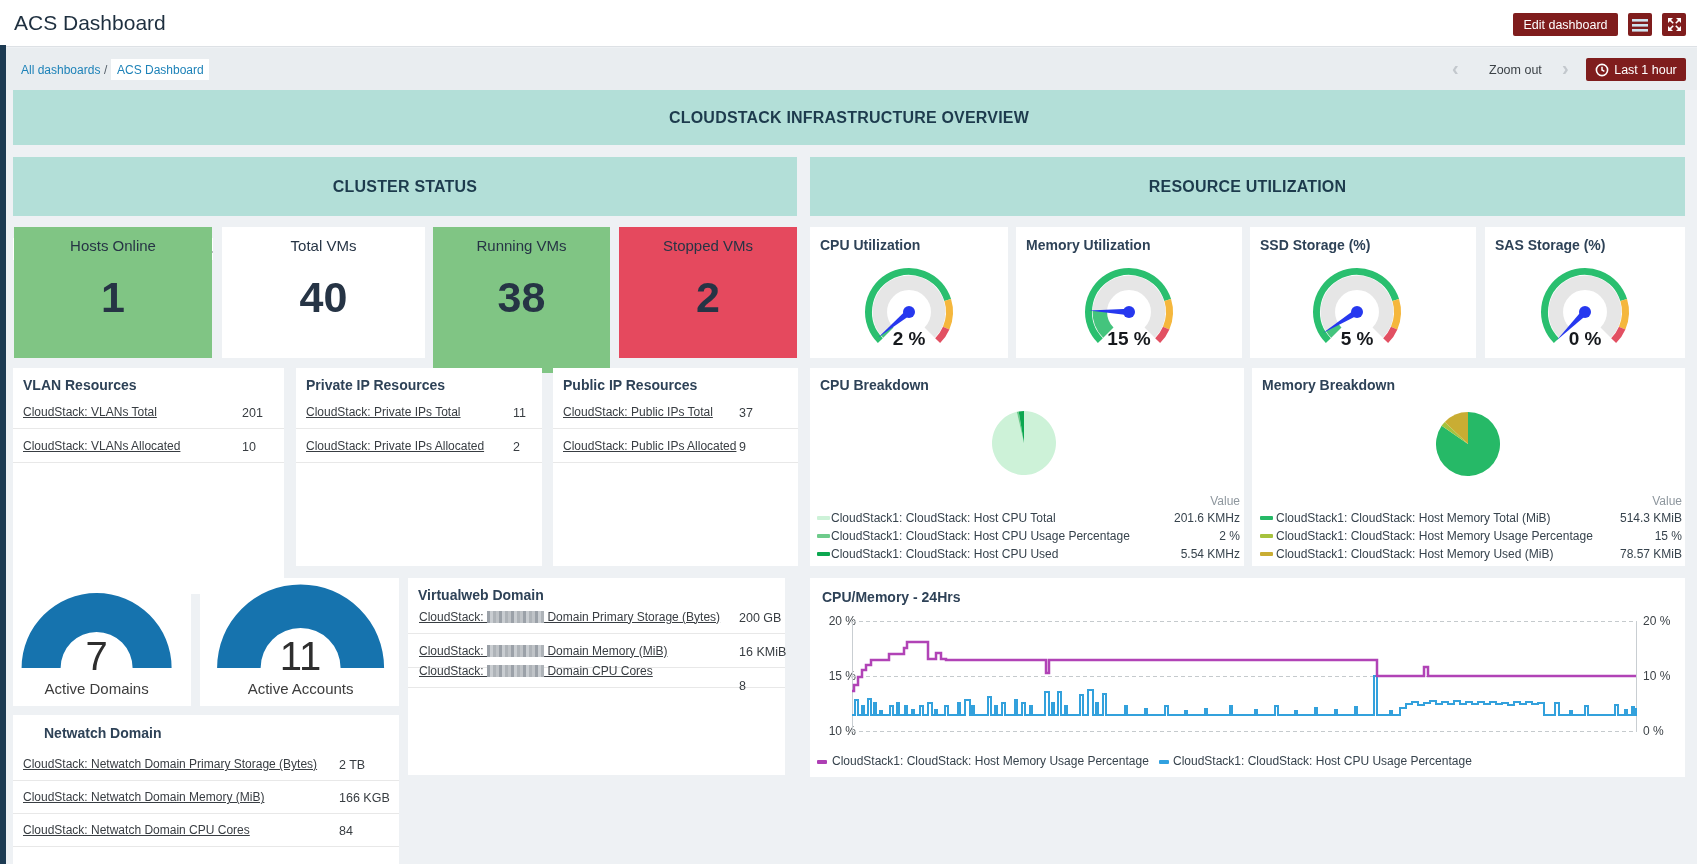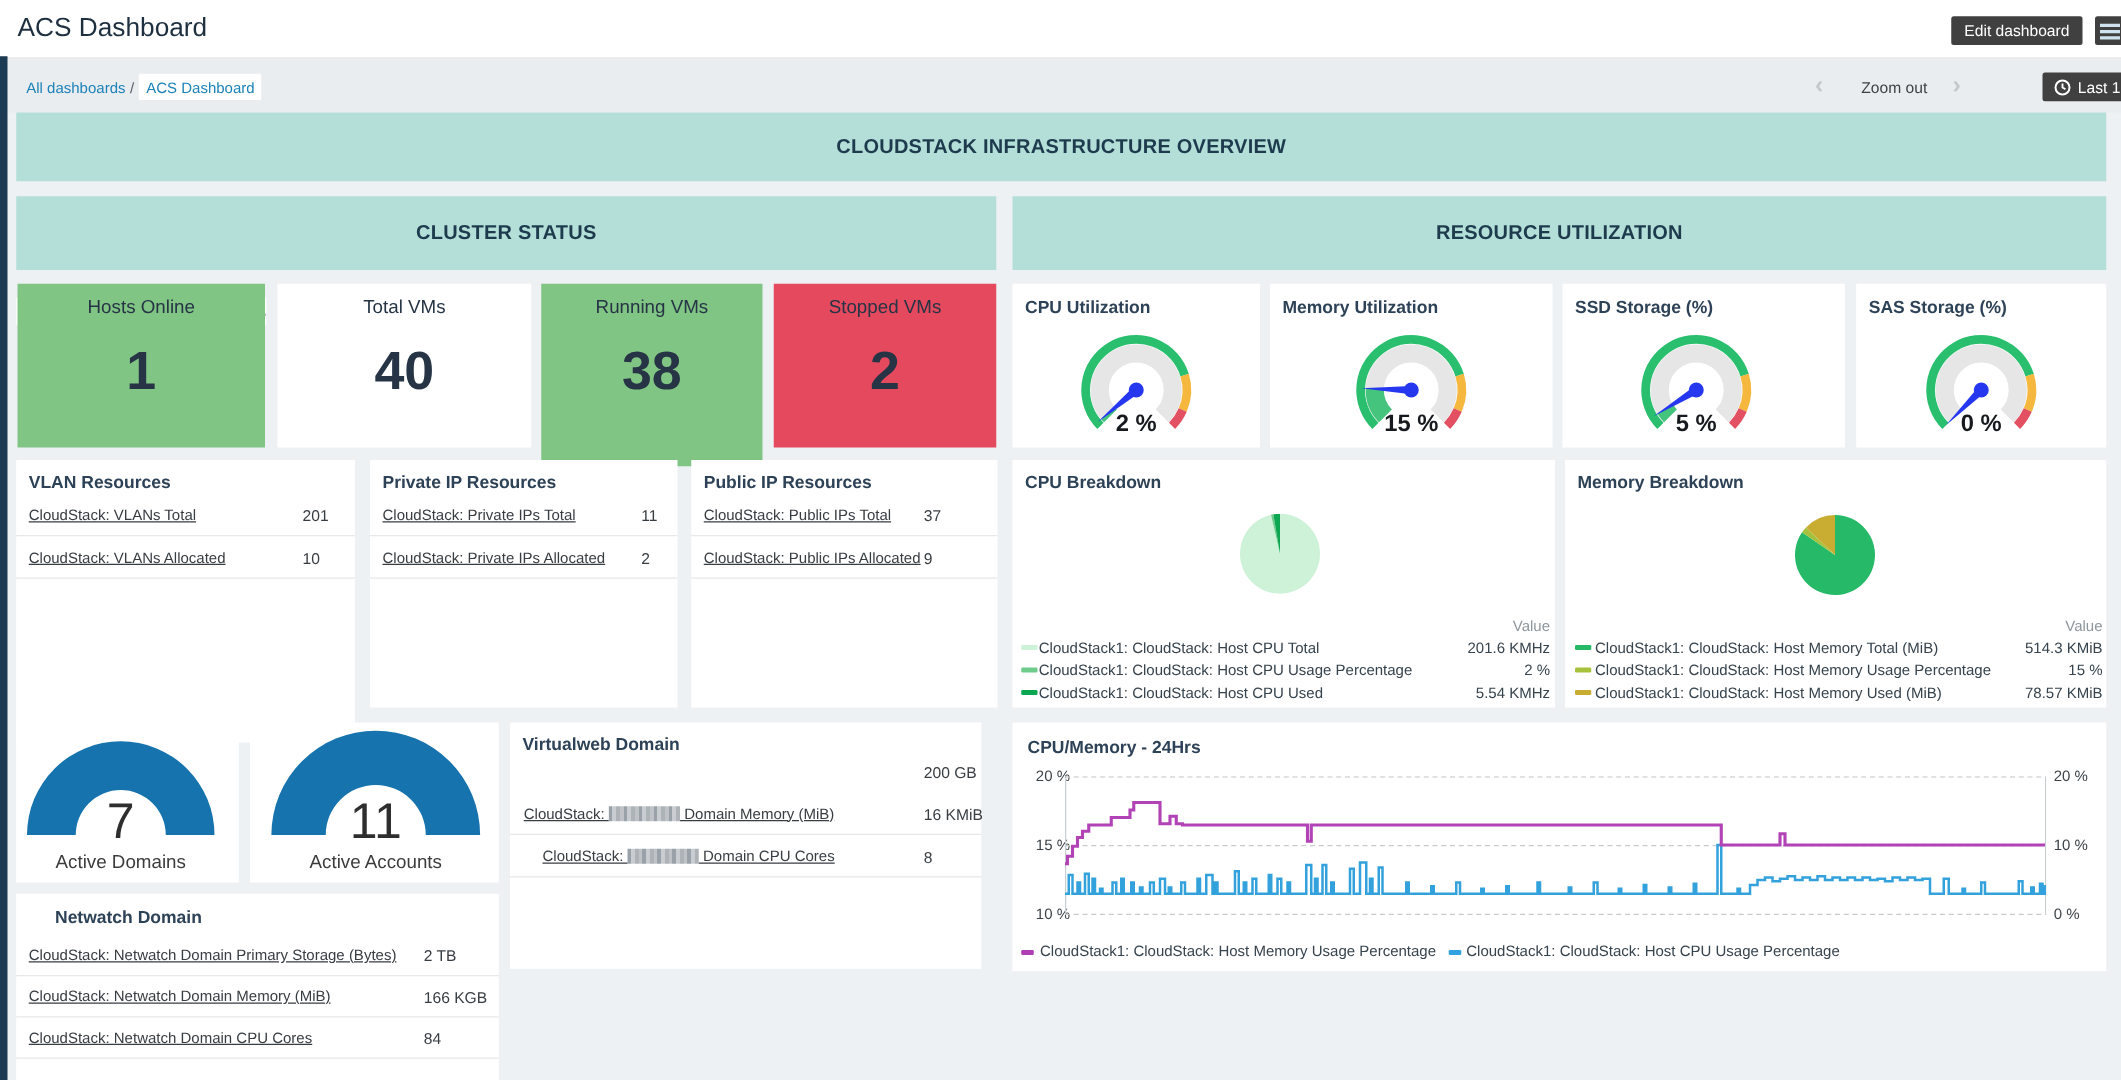--- a/index.html
+++ b/index.html
@@ -2,21 +2,21 @@
 <html><head>
 <meta charset="utf-8">
 <style>
 *{margin:0;padding:0;box-sizing:border-box;}
 html,body{width:1697px;height:864px;overflow:hidden;background:#eef1f4;font-family:"Liberation Sans",sans-serif;}
 #page{position:relative;width:1697px;height:864px;}
 .abs{position:absolute;}
 .panel{position:absolute;background:#fff;}
 .teal{position:absolute;background:#b3dfd8;color:#1d3b4d;font-weight:bold;font-size:16px;display:flex;align-items:center;justify-content:center;letter-spacing:.2px;}
 .ptitle{position:absolute;font-size:14px;font-weight:bold;color:#2e4257;}
-.btn{position:absolute;background:#404040;color:#fff;border-radius:2px;font-size:12.5px;display:flex;align-items:center;justify-content:center;margin-left:48px;}
+.btn{position:absolute;background:#7f1d1d;color:#fff;border-radius:2px;font-size:12.5px;display:flex;align-items:center;justify-content:center;}
 .trow{position:absolute;font-size:12px;color:#383d42;border-bottom:1px solid #e8e8e8;display:flex;align-items:center;text-decoration:underline;}
 .tval{position:absolute;white-space:nowrap;font-size:12.5px;color:#383d42;}
 .leg{position:absolute;white-space:nowrap;font-size:12px;color:#37434d;}
 .sw{position:absolute;width:13px;height:4px;border-radius:1px;}
 .blur{display:inline-block;width:57px;height:12px;background:repeating-linear-gradient(90deg,#9ba1a8 0 3px,#c9cdd1 3px 6px,#aeb3b8 6px 9px,#bfc3c7 9px 12px);vertical-align:-1px;}
 .axl{position:absolute;font-size:12px;color:#3c4247;}
 .statlab{position:absolute;width:100%;text-align:center;top:10px;font-size:15px;color:#263445;}
 .statnum{position:absolute;width:100%;text-align:center;top:46px;font-size:43px;font-weight:bold;color:#263445;}
 </style>
 </head>
@@ -211,24 +211,25 @@
     </div>
 <div class="panel" style="left:200px;top:578px;width:199px;height:128px;">
 <svg class="abs" style="left:0;top:0;" width="199" height="128">
 <path d="M17.1,90 A83.5,83.5 0 0 1 184.1,90 L140.6,90 A40,40 0 0 0 60.6,90 Z" fill="#1673ae"></path>
 <text x="100.6" y="92" text-anchor="middle" font-size="40" fill="#2e2e2e">11</text>
 <text x="100.6" y="116" text-anchor="middle" font-size="15" fill="#3c3c3c">Active Accounts</text>
 </svg>
     </div>
 <div class="panel" style="left:408px;top:578px;width:377px;height:197px;">
 <div class="ptitle" style="left:10px;top:9px;">Virtualweb Domain</div>
+<div class="trow" style="left:0;top:22px;width:377px;height:34px;padding-left:11px;">CloudStack:&nbsp;<span class="blur"></span>&nbsp;Domain Primary Storage (Bytes)</div>
 <div class="tval" style="left:331px;top:33px;">200 GB</div>
 <div class="trow" style="left:0;top:56px;width:377px;height:34px;padding-left:11px;">CloudStack:&nbsp;<span class="blur"></span>&nbsp;Domain Memory (MiB)</div>
 <div class="tval" style="left:331px;top:67px;">16 KMiB</div>
-<div class="trow" style="left:0;top:90px;width:377px;height:34px;padding-left:26px;">CloudStack:&nbsp;<span class="blur"></span>&nbsp;Domain CPU Cores</div>
+<div class="trow" style="left:0;top:76px;width:377px;height:34px;padding-left:11px;">CloudStack:&nbsp;<span class="blur"></span>&nbsp;Domain CPU Cores</div>
 <div class="tval" style="left:331px;top:101px;">8</div>
 </div>
 <div class="panel" style="left:13px;top:715px;width:386px;height:149px;">
 <div class="ptitle" style="left:10px;top:10px;margin-left:21px;">Netwatch Domain</div>
 <div class="trow" style="left:0;top:33px;width:386px;height:33px;padding-left:10px;">CloudStack: Netwatch Domain Primary Storage (Bytes)</div>
 <div class="tval" style="left:326px;top:43px;">2 TB</div>
 <div class="trow" style="left:0;top:66px;width:386px;height:33px;padding-left:10px;">CloudStack: Netwatch Domain Memory (MiB)</div>
 <div class="tval" style="left:326px;top:76px;">166 KGB</div>
 <div class="trow" style="left:0;top:99px;width:386px;height:33px;padding-left:10px;text-align:right;">CloudStack: Netwatch Domain CPU Cores</div>
 <div class="tval" style="left:326px;top:109px;">84</div>

